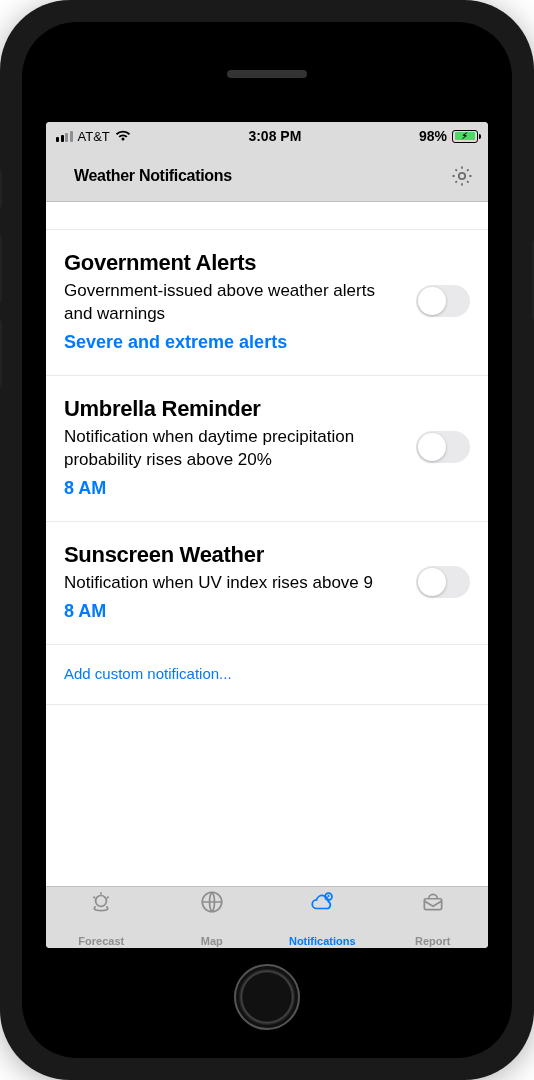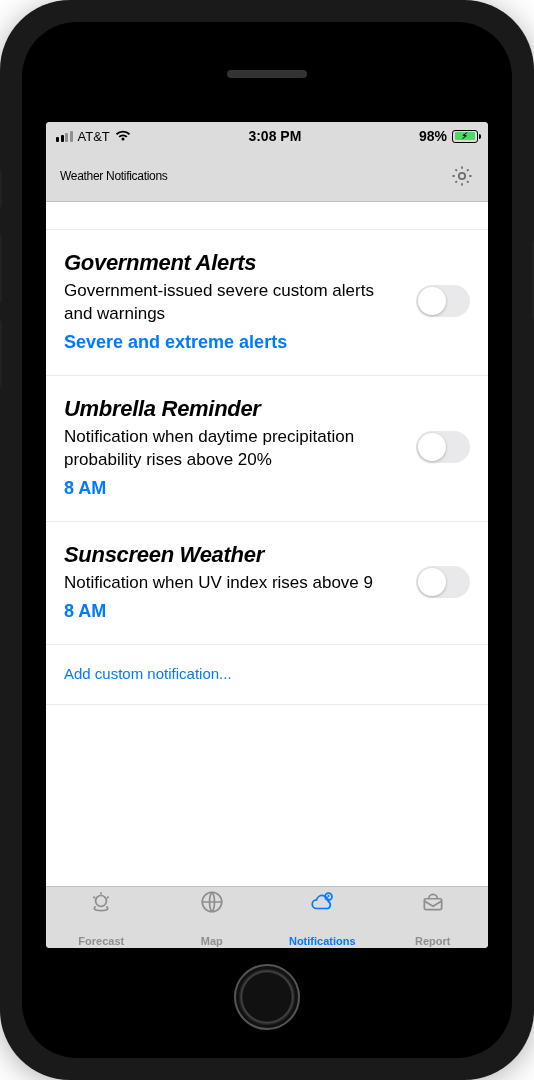--- a/index.html
+++ b/index.html
@@ -84,33 +84,33 @@
 
 .nav-header {
   height: 52px;
   background: #dcdcdc;
   display: flex;
   align-items: center;
   justify-content: space-between;
   padding: 0 14px;
   border-bottom: 1px solid #bfbfbf;
 }
-.nav-title { font-size: 12px; font-weight: 400; letter-spacing: -.3px; }
+.nav-title { font-size: 16px; font-weight: 700; letter-spacing: -.3px; margin-left: 14px; }
 .gear { width:24px; height:24px; color:#6e6e6e; }
 
 .content { flex:1; overflow-y:auto; background:#fff; }
 .section {
   padding: 20px 18px 22px;
   border-bottom: 1px solid #eaeaea;
   display:flex;
   align-items: center;
   gap: 10px;
 }
 .section .txt { flex:1; }
-.sec-title { font-size: 22px; font-weight: 800; color:#000; margin-bottom: 4px; letter-spacing:-.3px;font-style:italic;}
+.sec-title { font-size: 22px; font-weight: 800; color:#000; margin-bottom: 4px; letter-spacing:-.3px;}
 .sec-desc { font-size: 17px; color:#000; line-height: 1.35; margin-bottom: 6px; }
 .sec-link { font-size: 18px; font-weight: 800; color: #007aff; }
 .link-row { font-size: 15px; font-weight: 400; color:#007aff; }
 
 .toggle {
   flex-shrink:0;
   width: 54px; height: 32px; background:#e9e9eb; border-radius:16px;
   position:relative;
 }
 .toggle::after {
@@ -177,21 +177,21 @@
           <path d="M12 2.5v2.2M12 19.3v2.2M21.5 12h-2.2M4.7 12H2.5M18.6 5.4l-1.55 1.55M6.95 17.05L5.4 18.6M18.6 18.6l-1.55-1.55M6.95 6.95L5.4 5.4"></path>
         </svg>
       </div>
 
       <div class="content">
         <div class="spacer-top"></div>
 
         <div class="section">
           <div class="txt">
             <div class="sec-title">Government Alerts</div>
-            <div class="sec-desc">Government-issued severe custom alerts and warnings</div>
+            <div class="sec-desc">Government-issued above weather alerts and warnings</div>
             <div class="sec-link">Severe and extreme alerts</div>
           </div>
           <div class="toggle"></div>
         </div>
 
         <div class="section">
           <div class="txt">
             <div class="sec-title">Umbrella Reminder</div>
             <div class="sec-desc">Notification when daytime precipitation probability rises above 20%</div>
             <div class="sec-link">8 AM</div>

